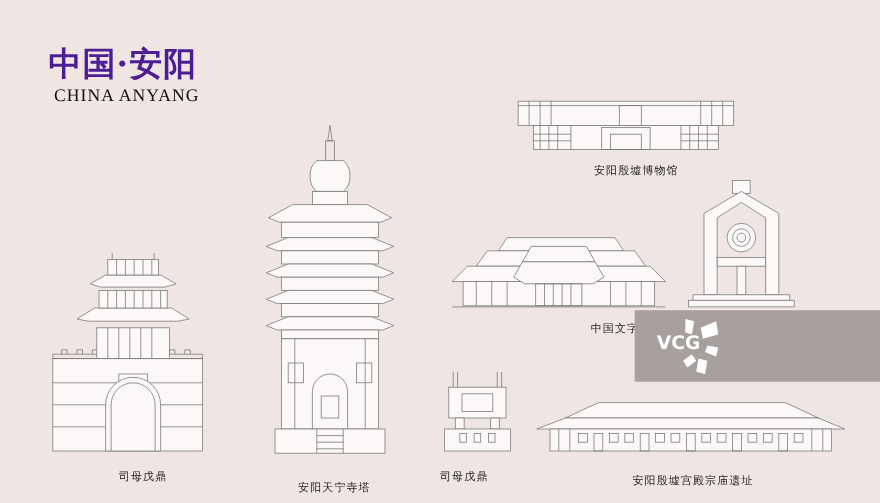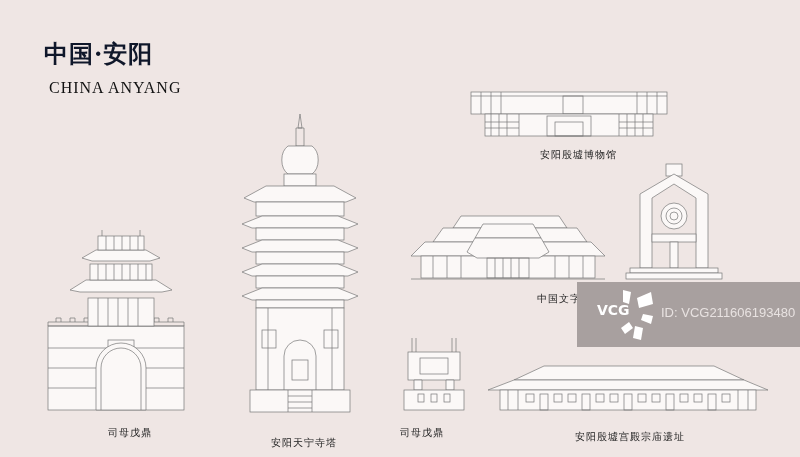--- a/index.html
+++ b/index.html
@@ -1,24 +1,24 @@
 <!DOCTYPE html>
 <html><head>
 <meta charset="utf-8">
 <style>
   html,body{margin:0;padding:0;}
   body{width:800px;height:457px;background:#efe6e4;position:relative;overflow:hidden;font-family:"DejaVu Sans",sans-serif;}
-  .title-cn{position:absolute;left:44px;top:38px;font-family:"DejaVu Serif",serif;font-size:24px;font-weight:bold;color:#0f172a;letter-spacing:1px;}
+  .title-cn{position:absolute;left:44px;top:38px;font-family:"DejaVu Serif",serif;font-size:30px;font-weight:bold;color:#4c1d95;letter-spacing:1px;}
   .title-en{position:absolute;left:49px;top:79px;font-family:"Liberation Serif",serif;font-size:16px;color:#111;letter-spacing:1px;}
   .lbl{position:absolute;font-size:10px;color:#222;white-space:nowrap;letter-spacing:1px;}
   svg.bld{position:absolute;overflow:visible;}
   svg.bld *{fill:none;stroke:#777;stroke-width:0.7;}
   svg.bld .w{fill:#fbf8f7;}
   .wm{position:absolute;left:577px;top:282px;width:223px;height:65px;background:#a8a09f;}
-  .wm-logo{position:absolute;left:20px;top:20px;font-family:"DejaVu Sans",sans-serif;font-weight:bold;font-size:14px;color:#fff;}
+  .wm-logo{position:absolute;left:20px;top:20px;font-family:"DejaVu Sans",sans-serif;font-weight:bold;font-size:17px;color:#fff;}
   .wm-burst{position:absolute;left:44px;top:6px;}
   .wm-id{position:absolute;left:84px;top:23px;font-size:13px;color:#e8e2e1;font-family:"Liberation Sans",sans-serif;}
 </style>
 </head>
 <body>
 
 <div class="title-cn">中国·安阳</div>
 <div class="title-en">CHINA ANYANG</div>
 
 <svg class="bld" style="left:46px;top:228px" width="140" height="182" viewBox="0 0 140 182">
@@ -145,14 +145,13 @@
 
 <div class="wm">
   <svg class="wm-burst" width="34" height="54" viewBox="0 0 34 54">
     <path d="M2 2 L10 4 L8 16 L2 14 Z" fill="#fff"></path>
     <path d="M16 10 L30 4 L32 16 L18 20 Z" fill="#fff"></path>
     <path d="M22 26 L32 28 L30 36 L20 32 Z" fill="#fff"></path>
     <path d="M14 38 L22 40 L20 52 L12 50 Z" fill="#fff"></path>
     <path d="M0 40 L8 34 L12 40 L4 46 Z" fill="#fff"></path>
   </svg>
   <div class="wm-logo">VCG</div>
-  <div class="wm-id">ID: VCG211606193480</div>
 </div>
 
 </body></html>

